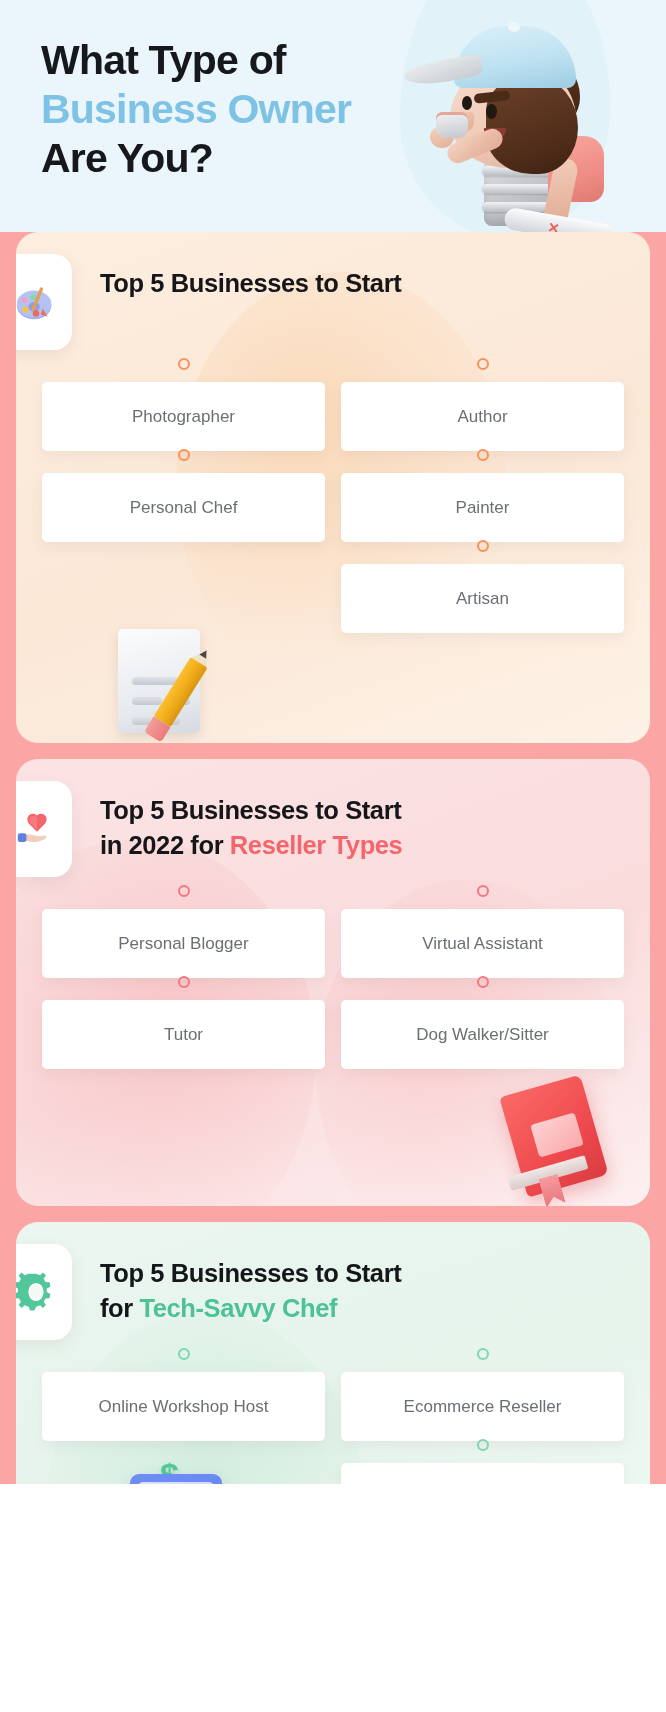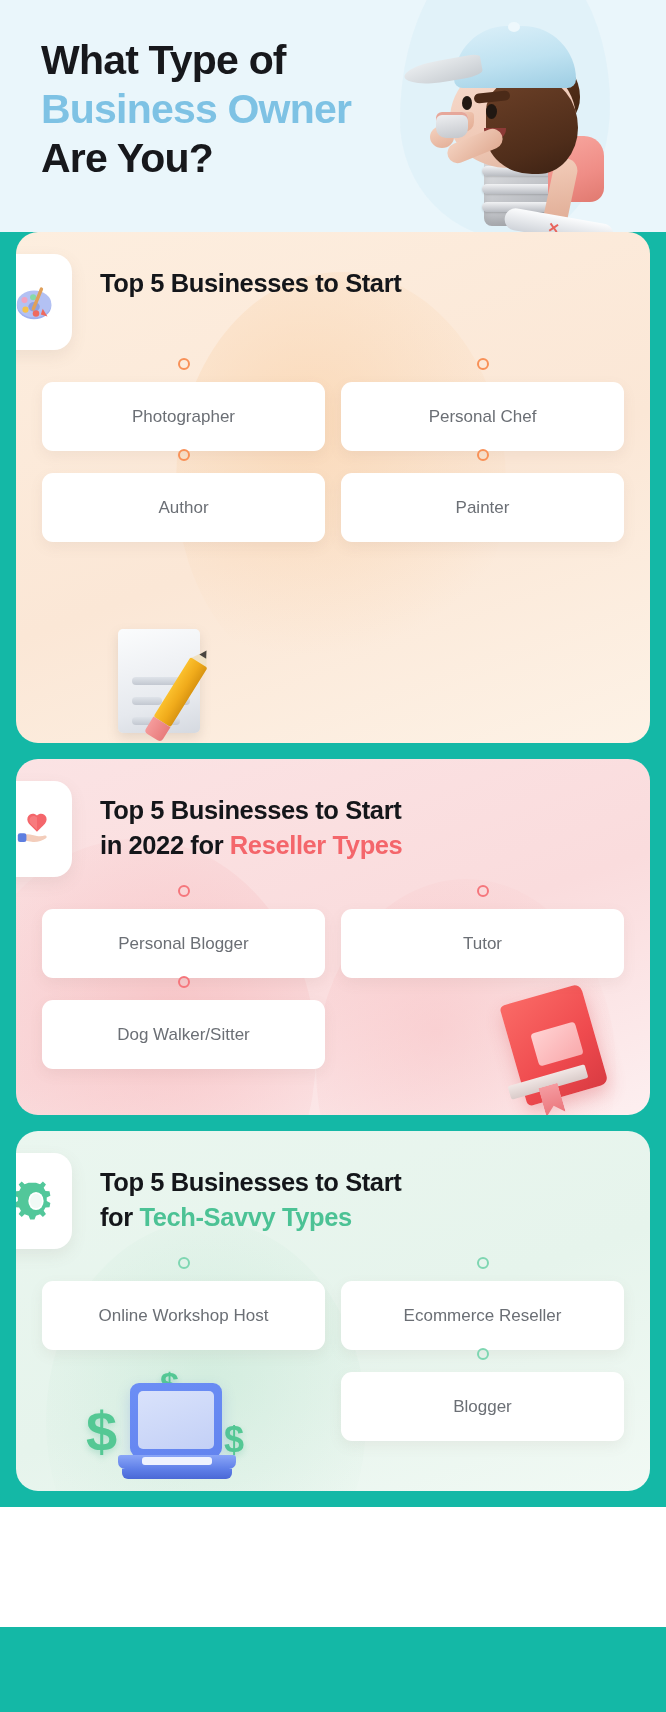--- a/index.html
+++ b/index.html
@@ -6,22 +6,22 @@
   html, body {
     width: 666px;
     height: 1712px;
     font-family: "Liberation Sans", sans-serif;
     background: #ffffff;
     overflow: hidden;
   }
   .page {
     position: relative;
     width: 666px;
-    height: 1712px;
-    background: #14b8a6;
+    height: 1484px;
+    background: #fca5a5;
     overflow: hidden;
   }
 
   
   .header {
     position: relative;
     width: 666px;
     height: 232px;
     background: #eaf6fb;
     overflow: hidden;
@@ -252,21 +252,21 @@
     z-index: 3;
     display: grid;
     grid-template-columns: 1fr 1fr;
     gap: 22px 16px;
     padding: 32px 26px 0 26px;
   }
   .item-wrap { position: relative; }
   .item {
     position: relative;
     background: #ffffff;
-    border-radius: 11px;
+    border-radius: 5px;
     height: 69px;
     display: flex;
     align-items: center;
     justify-content: center;
     font-size: 17px;
     color: #6b6f75;
     box-shadow: 0 5px 14px rgba(130,110,100,.09);
     text-align: center;
     padding: 0 8px;
   }
@@ -490,32 +490,36 @@
       </div>
     </div>
 
     <div class="items">
       <div class="item-wrap">
         <span class="marker"></span>
         <div class="item">Photographer</div>
       </div>
       <div class="item-wrap">
         <span class="marker"></span>
+        <div class="item">Author</div>
+      </div>
+      <div class="item-wrap">
+        <span class="marker"></span>
         <div class="item">Personal Chef</div>
-      </div>
-      <div class="item-wrap">
-        <span class="marker"></span>
-        <div class="item">Author</div>
       </div>
       <div class="item-wrap">
         <span class="marker"></span>
         <div class="item">Painter</div>
       </div>
       <div class="item-wrap item-ghost">
         <div class="item"></div>
+      </div>
+      <div class="item-wrap">
+        <span class="marker"></span>
+        <div class="item">Artisan</div>
       </div>
     </div>
 
     <div class="sec-footer">
       <div class="doc-illo">
         <div class="doc-paper">
           <span class="doc-line l1"></span>
           <span class="doc-line l2"></span>
           <span class="doc-line l3"></span>
           <span class="doc-line l4"></span>
@@ -549,20 +553,24 @@
       </div>
     </div>
 
     <div class="items">
       <div class="item-wrap">
         <span class="marker"></span>
         <div class="item">Personal Blogger</div>
       </div>
       <div class="item-wrap">
         <span class="marker"></span>
+        <div class="item">Virtual Assistant</div>
+      </div>
+      <div class="item-wrap">
+        <span class="marker"></span>
         <div class="item">Tutor</div>
       </div>
       <div class="item-wrap">
         <span class="marker"></span>
         <div class="item">Dog Walker/Sitter</div>
       </div>
       <div class="item-wrap item-ghost">
         <div class="item"></div>
       </div>
     </div>
@@ -583,21 +591,21 @@
     <div class="sec-header">
       <div class="icon-card">
         <svg class="icon-svg" viewBox="0 0 48 48">
           <path d="M24 5 l4.2 1.6 3-3 3.2 3.2 -2.4 3.4 1.9 3.3 4.2 0.4 0.9 4.5 -3.8 1.9 0 3.8 3.8 1.9 -0.9 4.5 -4.2 0.4 -1.9 3.3 2.4 3.4 -3.2 3.2 -3-3 -4.2 1.6 -1.6 3.9 -4.5 0 -1.6-3.9 -4.2-1.6 -3 3 -3.2-3.2 2.4-3.4 -1.9-3.3 -4.2-0.4 -0.9-4.5 3.8-1.9 0-3.8 -3.8-1.9 0.9-4.5 4.2-0.4 1.9-3.3 -2.4-3.4 3.2-3.2 3 3 4.2-1.6z" fill="#52c79a"></path>
           <ellipse cx="24" cy="24" rx="8" ry="9.5" fill="#ffffff"></ellipse>
           <ellipse cx="24" cy="24" rx="6.2" ry="7.6" fill="#f1faf6"></ellipse>
         </svg>
       </div>
       <div class="sec-title">
         <div>Top 5 Businesses to Start</div>
-        <div><span>for </span><span class="accent">Tech-Savvy Types</span></div>
+        <div><span>for </span><span class="accent">Tech-Savvy Chef</span></div>
       </div>
     </div>
 
     <div class="items">
       <div class="item-wrap">
         <span class="marker"></span>
         <div class="item">Online Workshop Host</div>
       </div>
       <div class="item-wrap">
         <span class="marker"></span>

